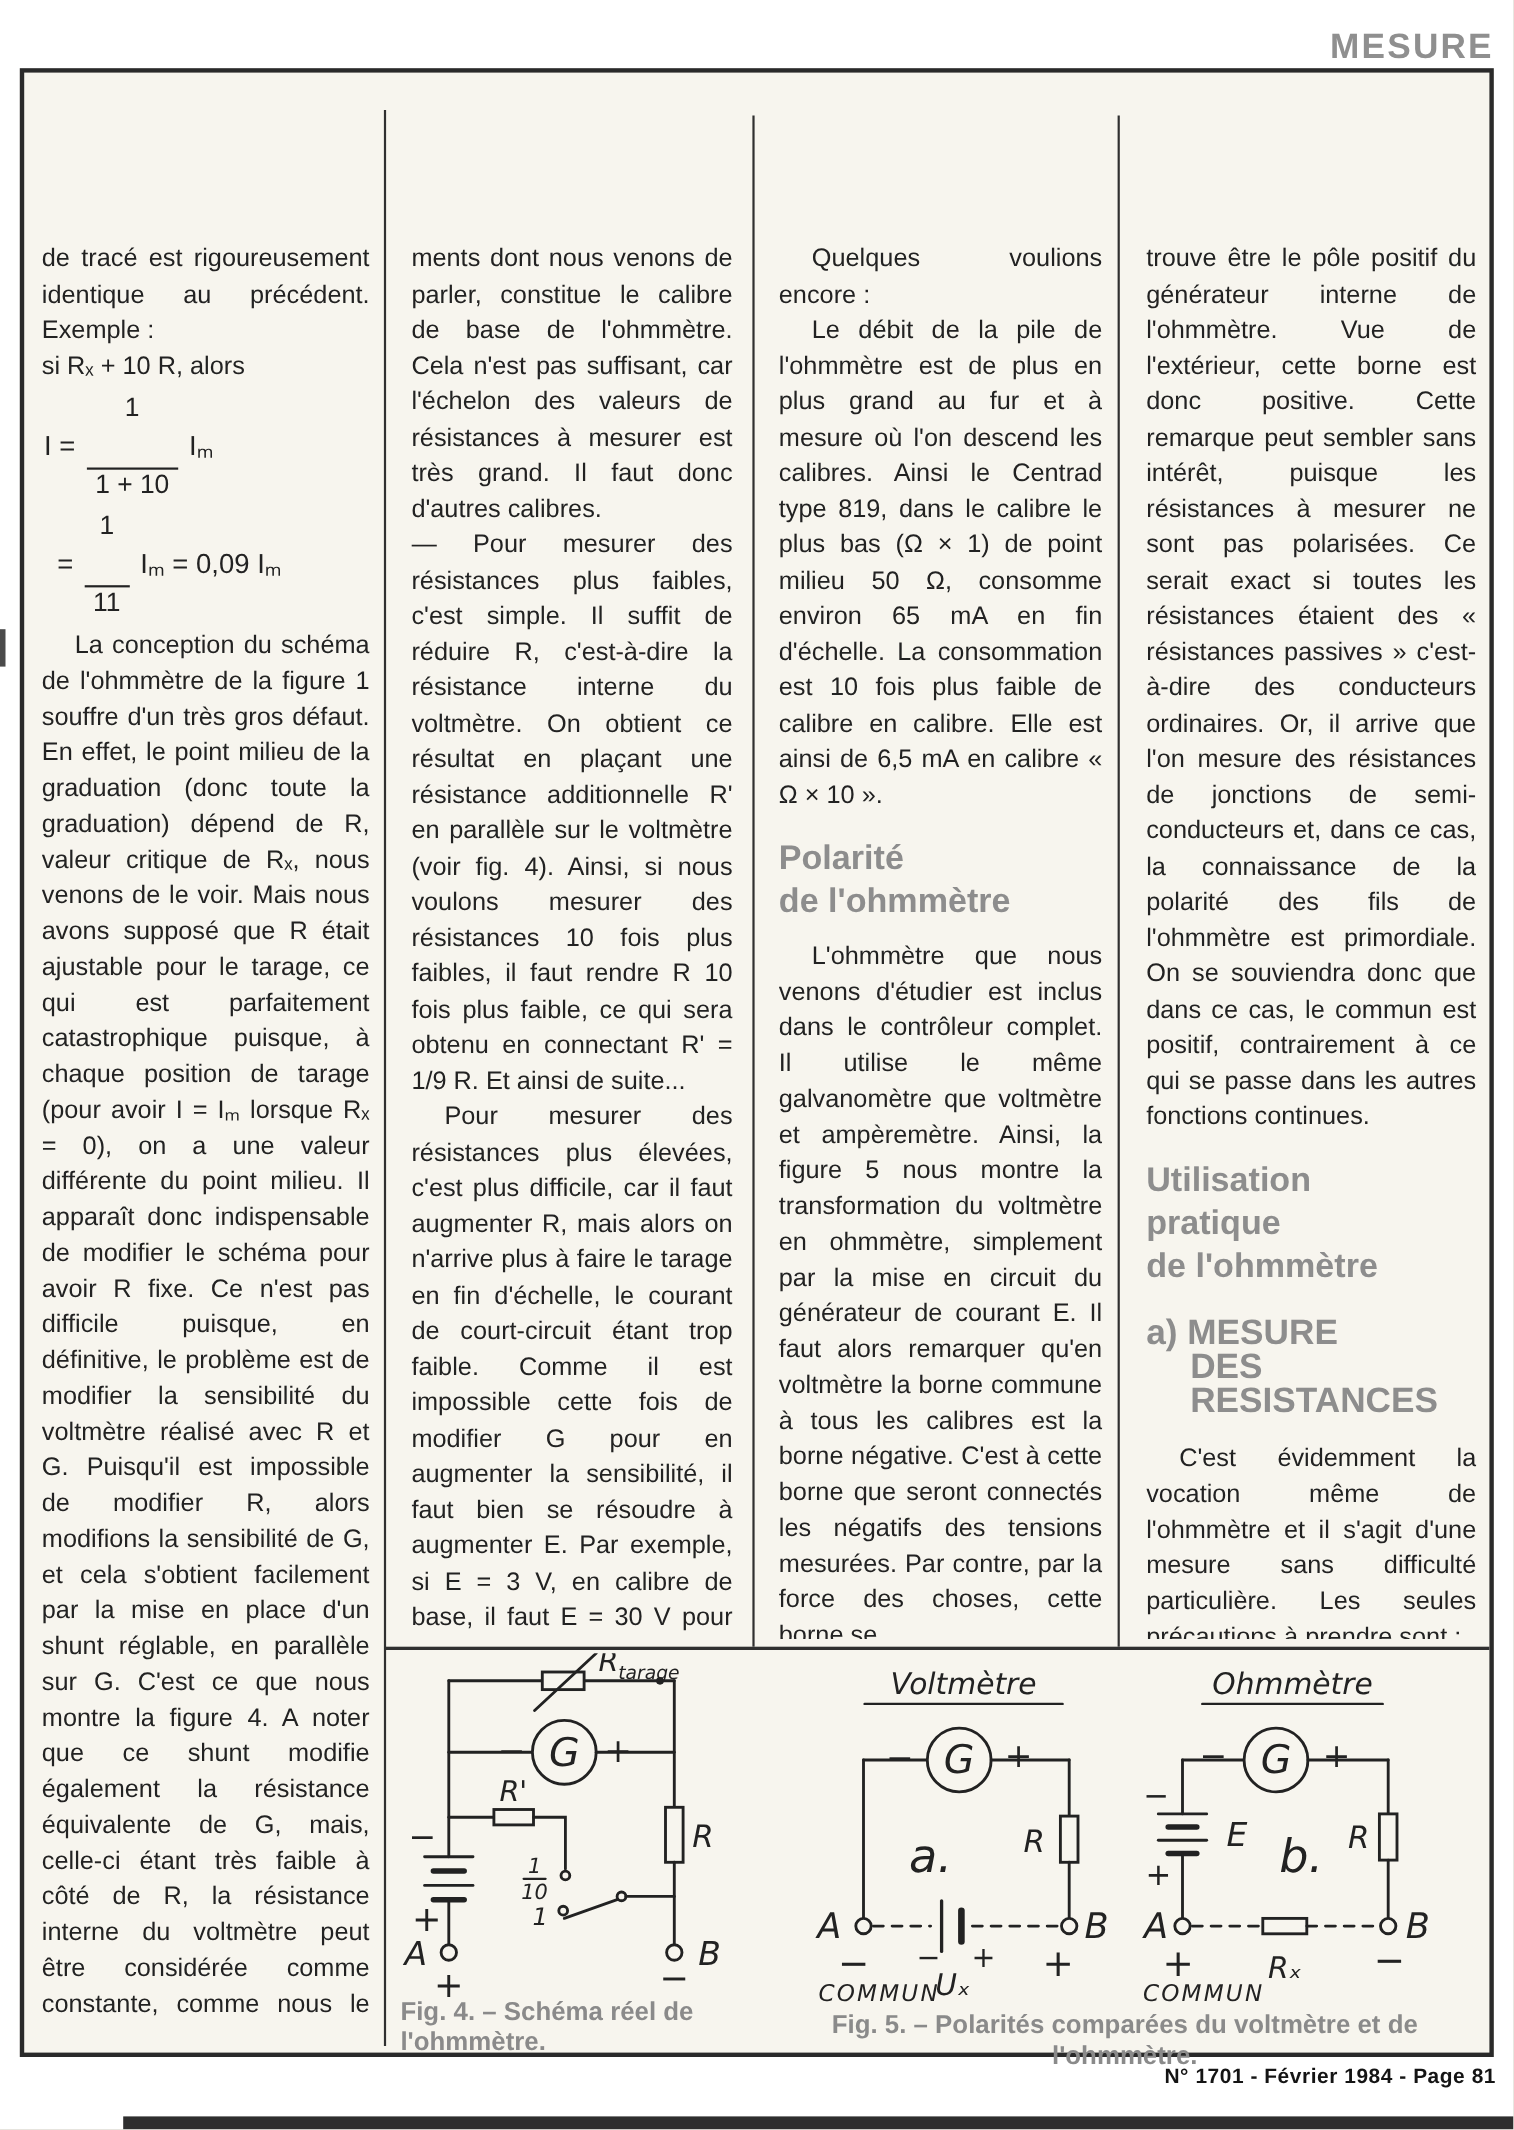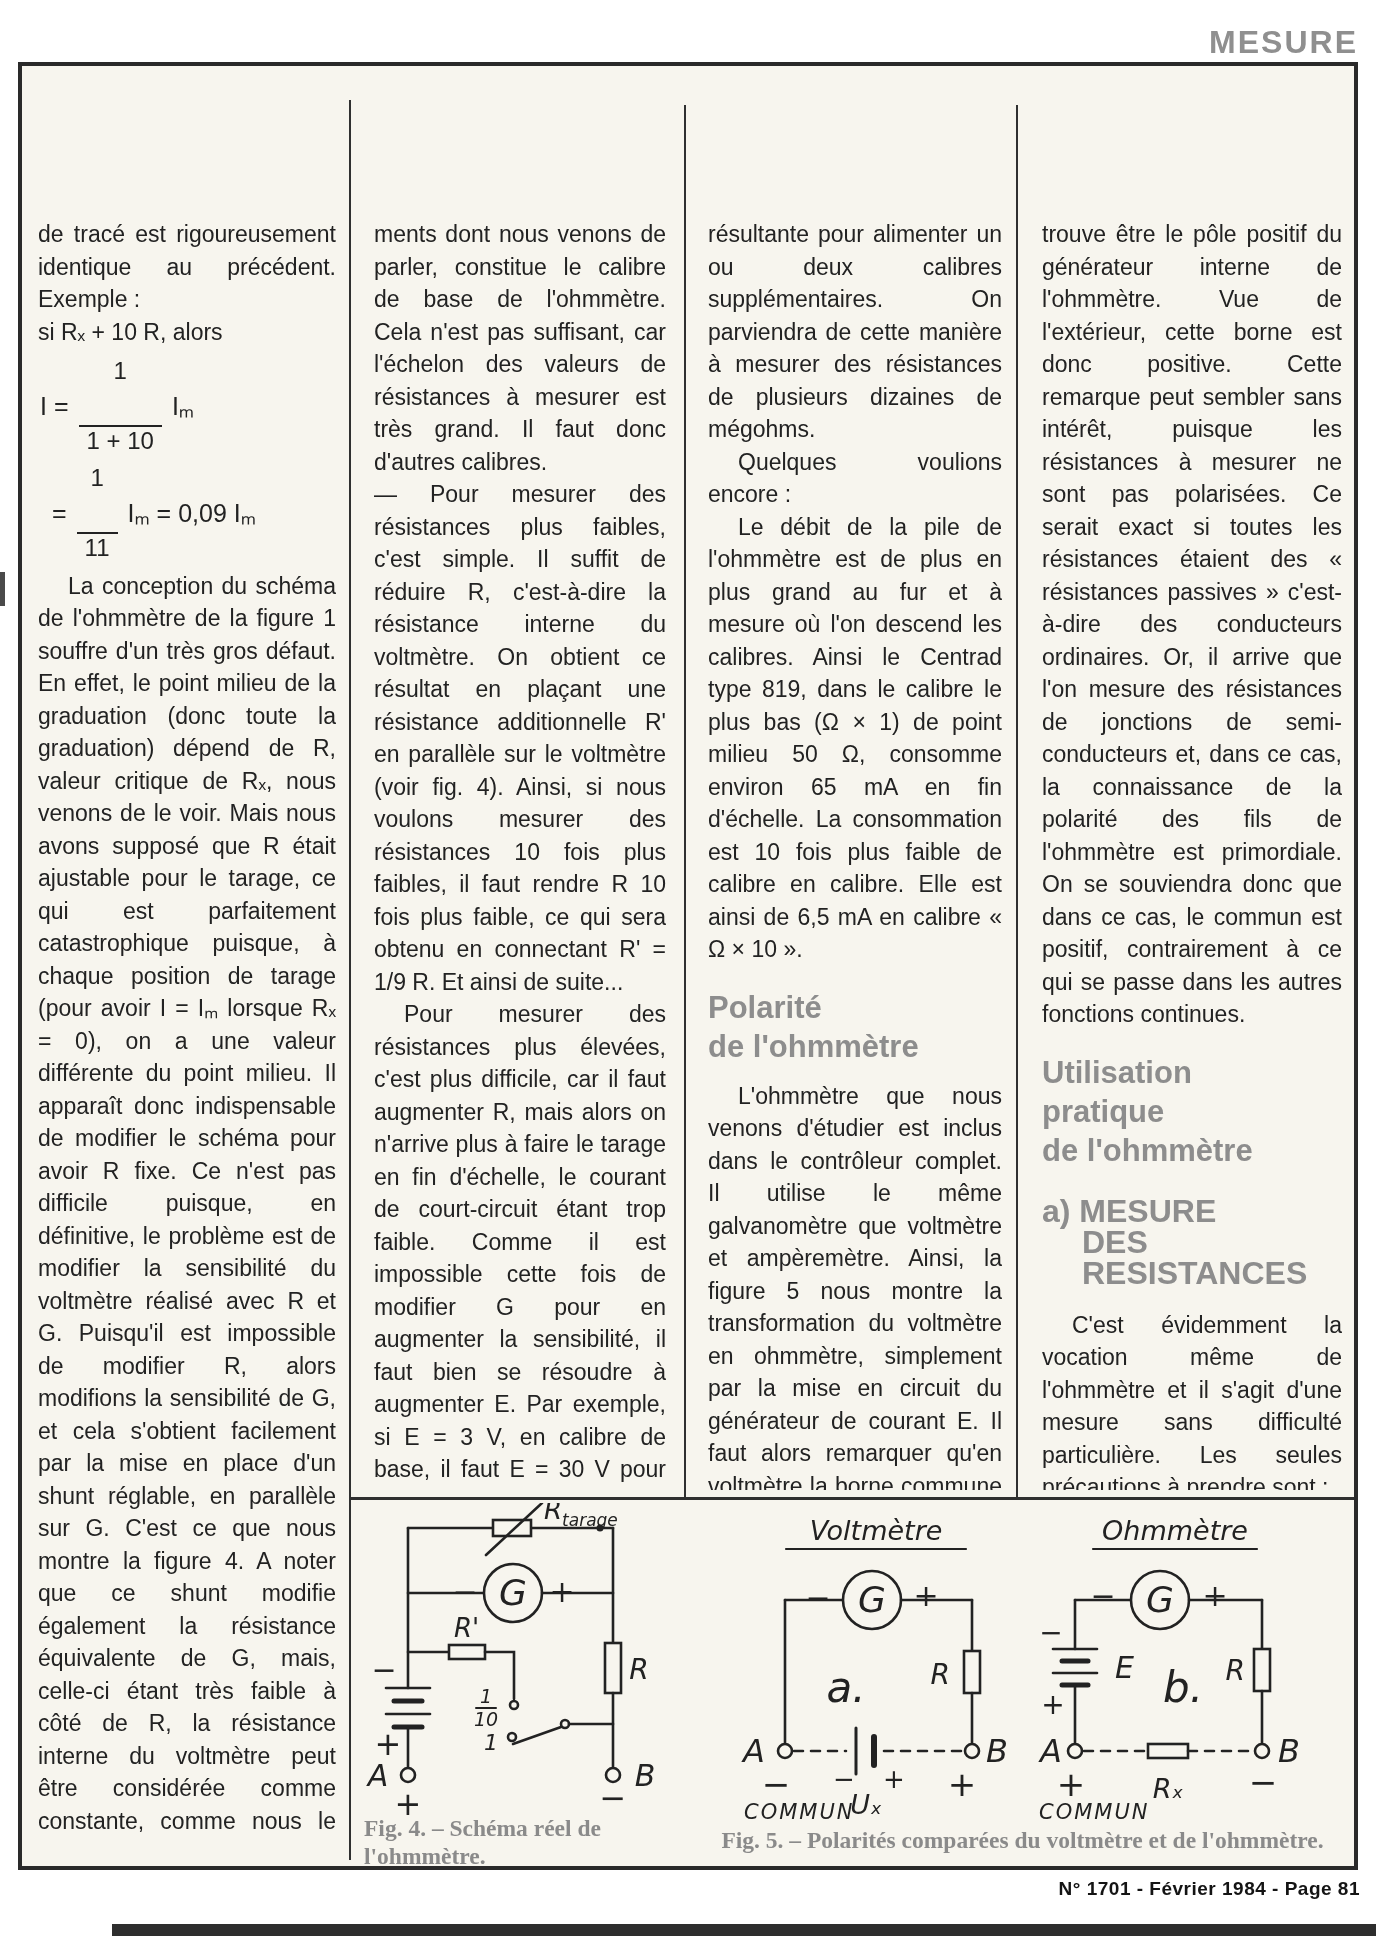--- a/index.html
+++ b/index.html
@@ -36,21 +36,21 @@
     color:#8d8d8d; font-weight:bold; font-size:31px; line-height:39px;
     text-align:left; margin:22px 0 14px 0;
   }
   .subheading{
     color:#8d8d8d; font-weight:bold; font-size:32px; line-height:31px;
     text-align:left; margin:26px 0 20px 0;
   }
   .subheading .second{padding-left:40px;}
   .fig-caption{
     position:absolute; color:#8a8a8a; font-weight:bold;
-    font-size:23.5px; line-height:28px; text-align:left;font-family:Liberation Serif, serif;
+    font-size:23.5px; line-height:28px; text-align:left;
   }
   .fig-caption.center{text-align:center;}
   .figure-svg{position:absolute;}
   .page-footer{
     position:absolute; top:1878px; right:16px;
     font-size:19px; font-weight:bold; color:#141414; letter-spacing:.5px;
   }
   .bottom-bar{
     position:absolute; left:112px; top:1924px; width:1264px; height:12px;
     background:#2e2e2e;
@@ -97,21 +97,20 @@
 
   </div>
 
   <div class="col" style="left:374px; top:218px; width:292px; height:1270px;">
     <p>ments dont nous venons de parler, constitue le calibre de base de l'ohmmètre. Cela n'est pas suffisant, car l'échelon des valeurs de résistances à mesurer est très grand. Il faut donc d'autres calibres.</p>
     <p>— Pour mesurer des résistances plus faibles, c'est simple. Il suffit de réduire R, c'est-à-dire la résistance interne du voltmètre. On obtient ce résultat en plaçant une résistance additionnelle R' en parallèle sur le voltmètre (voir fig. 4). Ainsi, si nous voulons mesurer des résistances 10 fois plus faibles, il faut rendre R 10 fois plus faible, ce qui sera obtenu en connectant R' = 1/9 R. Et ainsi de suite...</p>
     <p class="indent">Pour mesurer des résistances plus élevées, c'est plus difficile, car il faut augmenter R, mais alors on n'arrive plus à faire le tarage en fin d'échelle, le courant de court-circuit étant trop faible. Comme il est impossible cette fois de modifier G pour en augmenter la sensibilité, il faut bien se résoudre à augmenter E. Par exemple, si E = 3 V, en calibre de base, il faut E = 30 V pour mesurer des résistances 10 fois plus élevées. 3 V sont faciles à obtenir avec des piles, ce n'est pas le cas des 30 V ! Il faut donc avoir recours... au secteur ! On va donc redresser la tension alternative de ce dernier et utiliser la tension</p>
   </div>
 
   <div class="col" style="left:708px; top:218px; width:294px; height:1272px;">
-    <p>résultante pour alimenter un ou deux calibres supplémentaires. On parviendra de cette manière à mesurer des résistances de plusieurs dizaines de mégohms.</p>
     <p class="indent">Quelques voulions encore :</p>
     <p class="indent">Le débit de la pile de l'ohmmètre est de plus en plus grand au fur et à mesure où l'on descend les calibres. Ainsi le Centrad type 819, dans le calibre le plus bas (Ω × 1) de point milieu 50 Ω, consomme environ 65 mA en fin d'échelle. La consommation est 10 fois plus faible de calibre en calibre. Elle est ainsi de 6,5 mA en calibre « Ω × 10 ».</p>
     <div class="heading-gray">
       <div>Polarité</div>
       <div>de l'ohmmètre</div>
     </div>
     <p class="indent">L'ohmmètre que nous venons d'étudier est inclus dans le contrôleur complet. Il utilise le même galvanomètre que voltmètre et ampèremètre. Ainsi, la figure 5 nous montre la transformation du voltmètre en ohmmètre, simplement par la mise en circuit du générateur de courant E. Il faut alors remarquer qu'en voltmètre la borne commune à tous les calibres est la borne négative. C'est à cette borne que seront connectés les négatifs des tensions mesurées. Par contre, par la force des choses, cette borne se</p>
   </div>
 
   <div class="col" style="left:1042px; top:218px; width:300px; height:1272px;">

